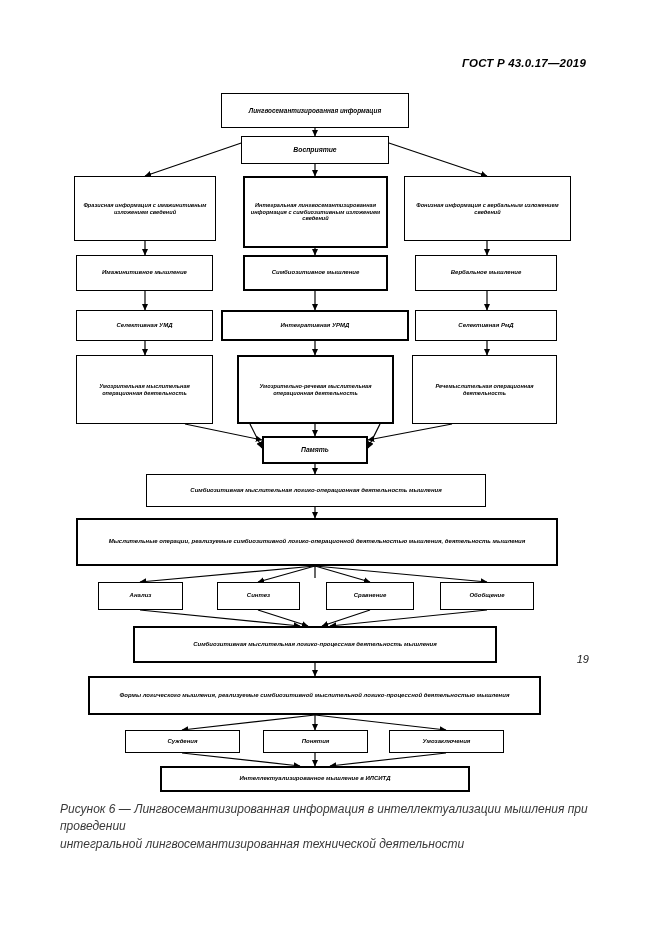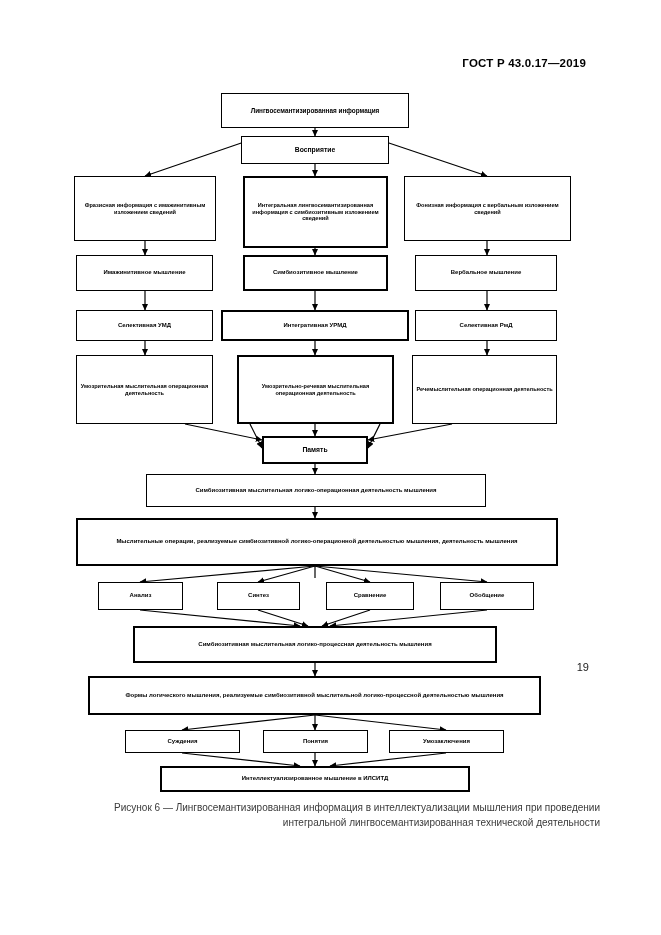--- a/index.html
+++ b/index.html
@@ -13,44 +13,45 @@
     position: relative;
     font-family: "Liberation Sans", sans-serif;
     color: #000000;
     overflow: hidden;
   }
   .page {
     position: absolute;
     inset: 0;
     width: 661px;
     height: 741px;
+    font-style: italic;
   }
   .doc-header {
     position: absolute;
     top: 57px;
     right: 75px;
     font-size: 11.5px;
     font-weight: bold;
     letter-spacing: 0.2px;
     white-space: nowrap;
   }
   .page-number {
     position: absolute;
-    bottom: 68px;
+    bottom: 76px;
     right: 72px;
     font-size: 11px;
     color: #222;
   }
   .caption {
     position: absolute;
     left: 60px;
     top: 801px;
     width: 540px;
-    text-align: right;
-    font-size: 10px;
+    text-align: left;
+    font-size: 12px;
     line-height: 1.45;
     color: #3a3a3a;
   }
   
   .figure {
     position: absolute;
     left: 0;
     top: 0;
     width: 661px;
     height: 935px;

